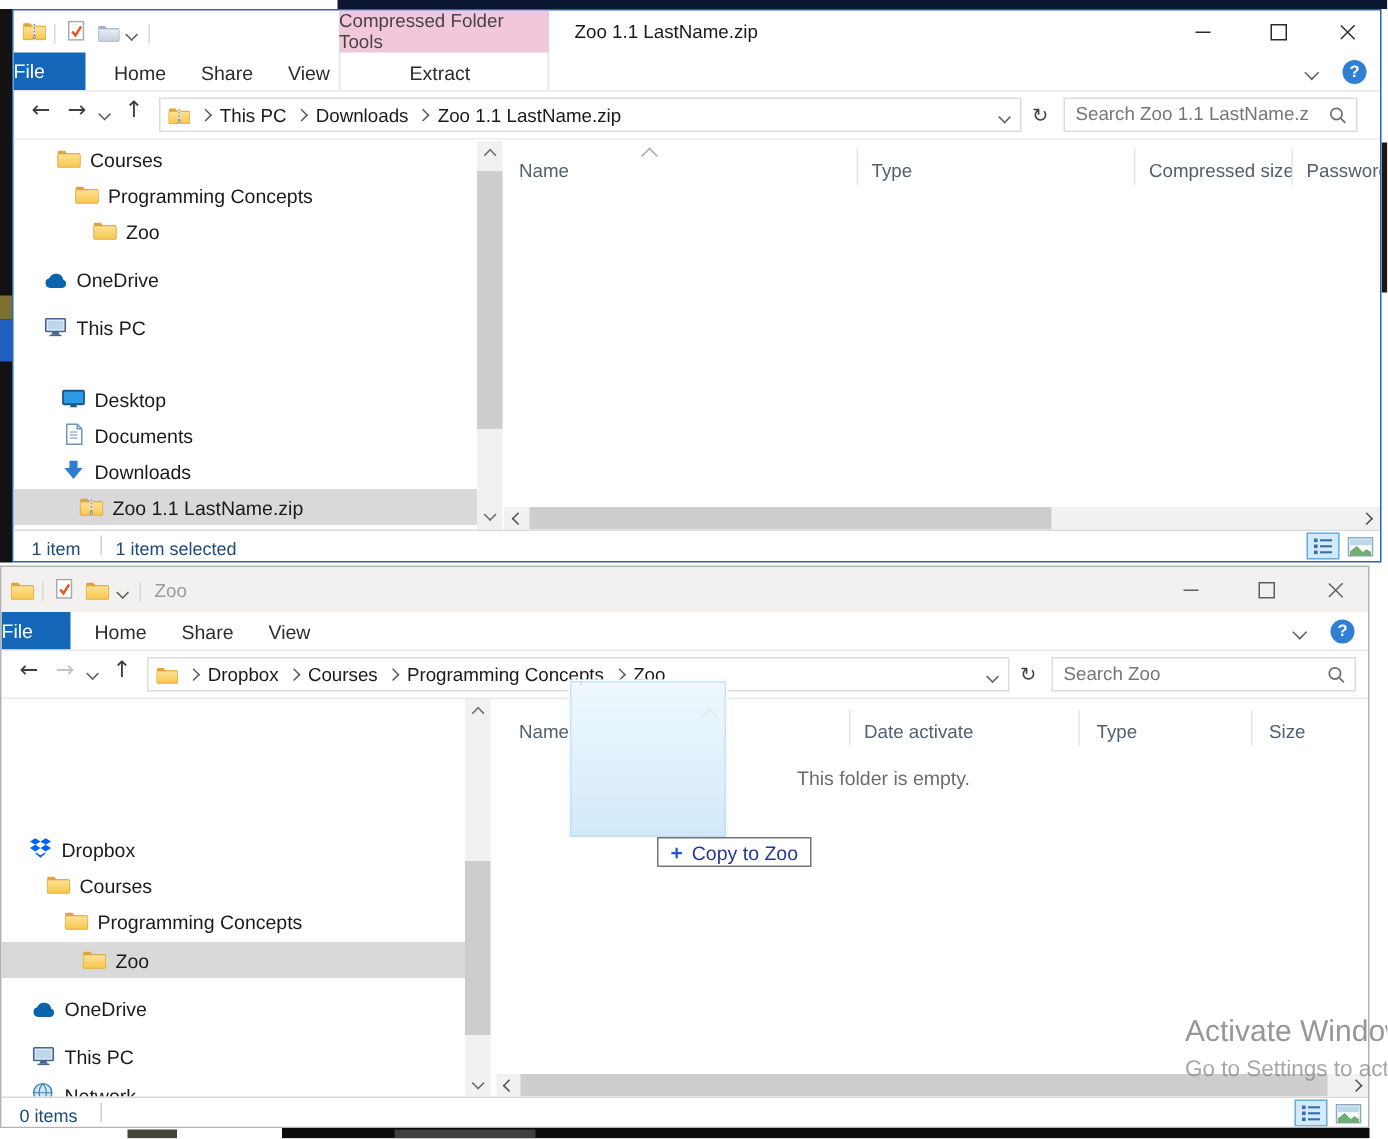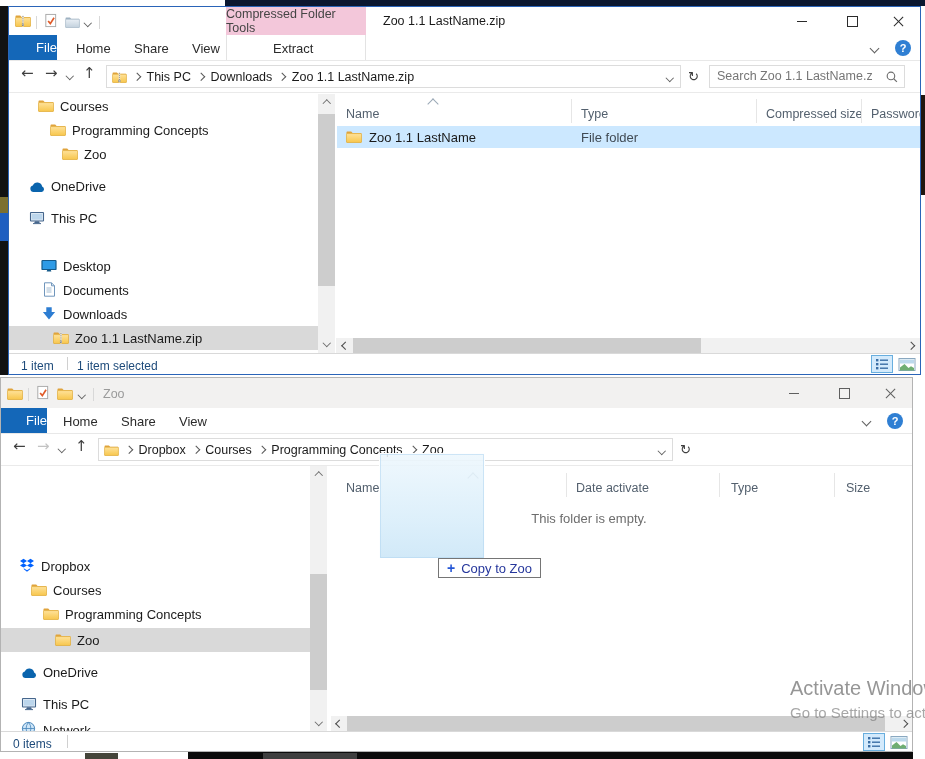--- a/index.html
+++ b/index.html
@@ -30,21 +30,21 @@
   .icmax{width:9px;height:9px;border:1px solid #2b2b2b}
   .icx{position:relative;width:11px;height:11px}
   .icx::before,.icx::after{content:"";position:absolute;left:5px;top:-1px;width:1.2px;height:13px;background:#2b2b2b}
   .icx::before{transform:rotate(45deg)} .icx::after{transform:rotate(-45deg)}
   .gray .icmin{background:#5f5f5f}.gray .icmax{border-color:#5f5f5f}
   .gray .icx::before,.gray .icx::after{background:#5f5f5f}
   .help{position:absolute;width:16px;height:16px;border-radius:50%;background:#2f7fd3;color:#fff;
         font-size:11px;font-weight:bold;display:flex;align-items:center;justify-content:center}
   .help::before{content:"?"}
   .vsep{position:absolute;width:1px;height:13px;background:#d8d8d8}
-  .filetab{position:absolute;width:48px;height:25px;background:#1467b8;color:#fff;display:flex;align-items:center;justify-content:flex-end;font-size:13px}
+  .filetab{position:absolute;width:48px;height:25px;background:#1467b8;color:#fff;display:flex;align-items:center;justify-content:flex-start;font-size:13px}
   .tablbl{position:absolute;font-size:13px;color:#2b2b2b}
   .ctxtab{position:absolute;background:#f3c7da;display:flex;align-items:center;justify-content:center;font-size:12.5px;color:#454545}
   .crumbbox{position:absolute;height:23px;border:1px solid #dcdcdc;background:#fff;display:flex;align-items:center;box-sizing:border-box;font-size:12.5px}
   .searchbox{position:absolute;height:23px;border:1px solid #dcdcdc;background:#fff;box-sizing:border-box}
   .searchbox input{position:absolute;left:5px;top:2px;width:80%;border:none;outline:none;font-family:"Liberation Sans",sans-serif;font-size:12.5px;color:#767676;background:transparent}
   .searchbox input::placeholder{color:#767676;opacity:1}
   .srow{position:absolute;left:0;width:309px;height:24px}
   .srow.sel{background:#d9d9d9}
   .slabel{position:absolute;top:5px;font-size:13px;color:#1a1a1a;white-space:nowrap}
   .ic{position:absolute}
@@ -292,27 +292,20 @@
 
     <span class="sortchv" style="left:420px;top:93px"></span>
     <span class="colhdr" style="left:337px;top:100px">Name</span>
     <span class="colhdr" style="left:572px;top:100px">Type</span>
     <span class="colhdr" style="left:757px;top:100px">Compressed size</span>
     <span class="colhdr" style="left:862px;top:100px">Password</span>
     <div class="coldiv" style="left:562px;top:92px"></div>
     <div class="coldiv" style="left:747px;top:92px"></div>
     <div class="coldiv" style="left:852px;top:92px"></div>
 
-    <div class="abs" style="left:328px;top:119px;width:583px;height:22px;background:#cce8ff">
-      <svg class="ic" style="left:9px;top:4px" width="16" height="13">
-          <use href="#i-folder"></use>
-        </svg>
-      <span class="t" style="left:32px;top:5px">Zoo 1.1 LastName</span>
-      <span class="t" style="left:244px;top:5px;color:#404a54">File folder</span>
-    </div>
 
     <div class="scrolltrack" style="left:327px;top:331px;width:584px;height:15px"></div>
     <span class="chv l sm" style="left:334px;top:336px;border-color:#4f4f4f"></span>
     <div class="scrollthumb" style="left:344px;top:331px;width:348px;height:15px"></div>
     <span class="chv r sm" style="left:899px;top:336px;border-color:#4f4f4f"></span>
 
     <div class="statusbar" style="top:346px;height:21px"></div>
     <span class="statustxt" style="left:12px;top:352px">1 item</span>
     <div class="vsep" style="left:58px;top:350px;background:#d0d0d0"></div>
     <span class="statustxt" style="left:68px;top:352px">1 item selected</span>
@@ -376,20 +369,26 @@
       <span>Dropbox</span>
       <span class="csep"></span>
       <span>Courses</span>
       <span class="csep"></span>
       <span>Programming Concepts</span>
       <span class="csep"></span>
       <span>Zoo</span>
       <span class="chv sm" style="right:8px;left:auto;top:9px"></span>
     </div>
     <span class="gar refresh" style="left:679px;top:64px"></span>
+    <div class="searchbox" style="left:700px;top:60px;width:203px">
+      <input type="text" placeholder="Search Zoo" style="">
+      <svg style="position:absolute;right:5px;top:4px" width="14" height="14">
+          <use href="#i-search"></use>
+        </svg>
+    </div>
     <div class="abs" style="left:0;top:87px;width:911px;height:1px;background:#eaeaea"></div>
 
     <div class="srow" style="top:176px">
       <svg class="ic" style="left:18px;top:4px" width="16" height="14">
           <use href="#i-dropbox"></use>
         </svg>
       <span class="slabel" style="left:40px">Dropbox</span>
     </div>
     <div class="srow" style="top:200px">
       <svg class="ic" style="left:30px;top:5px" width="16" height="13">

